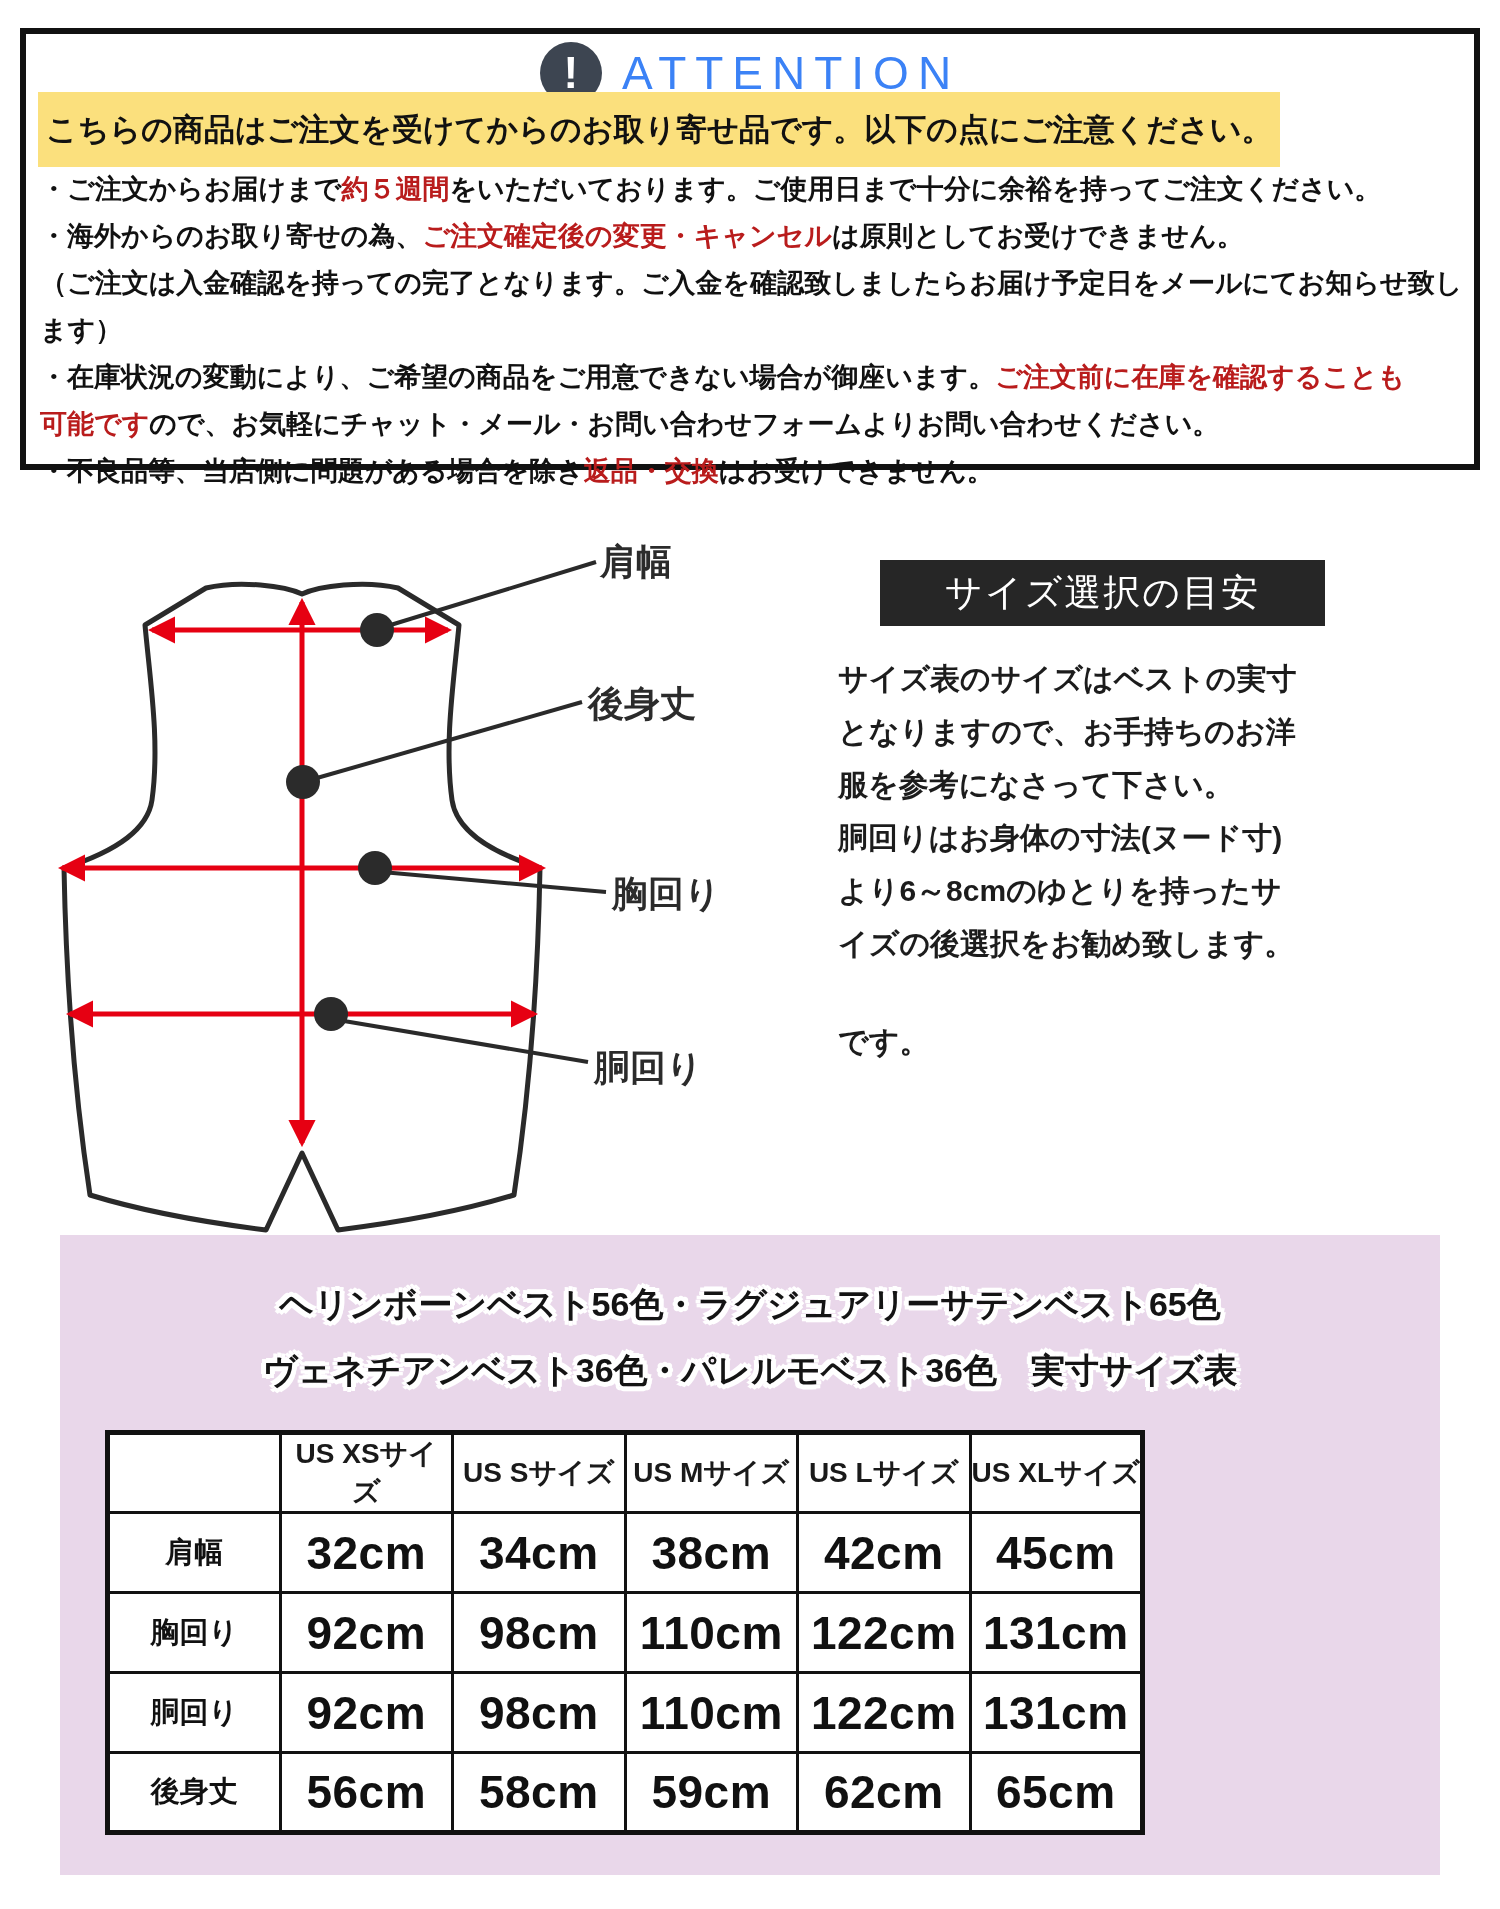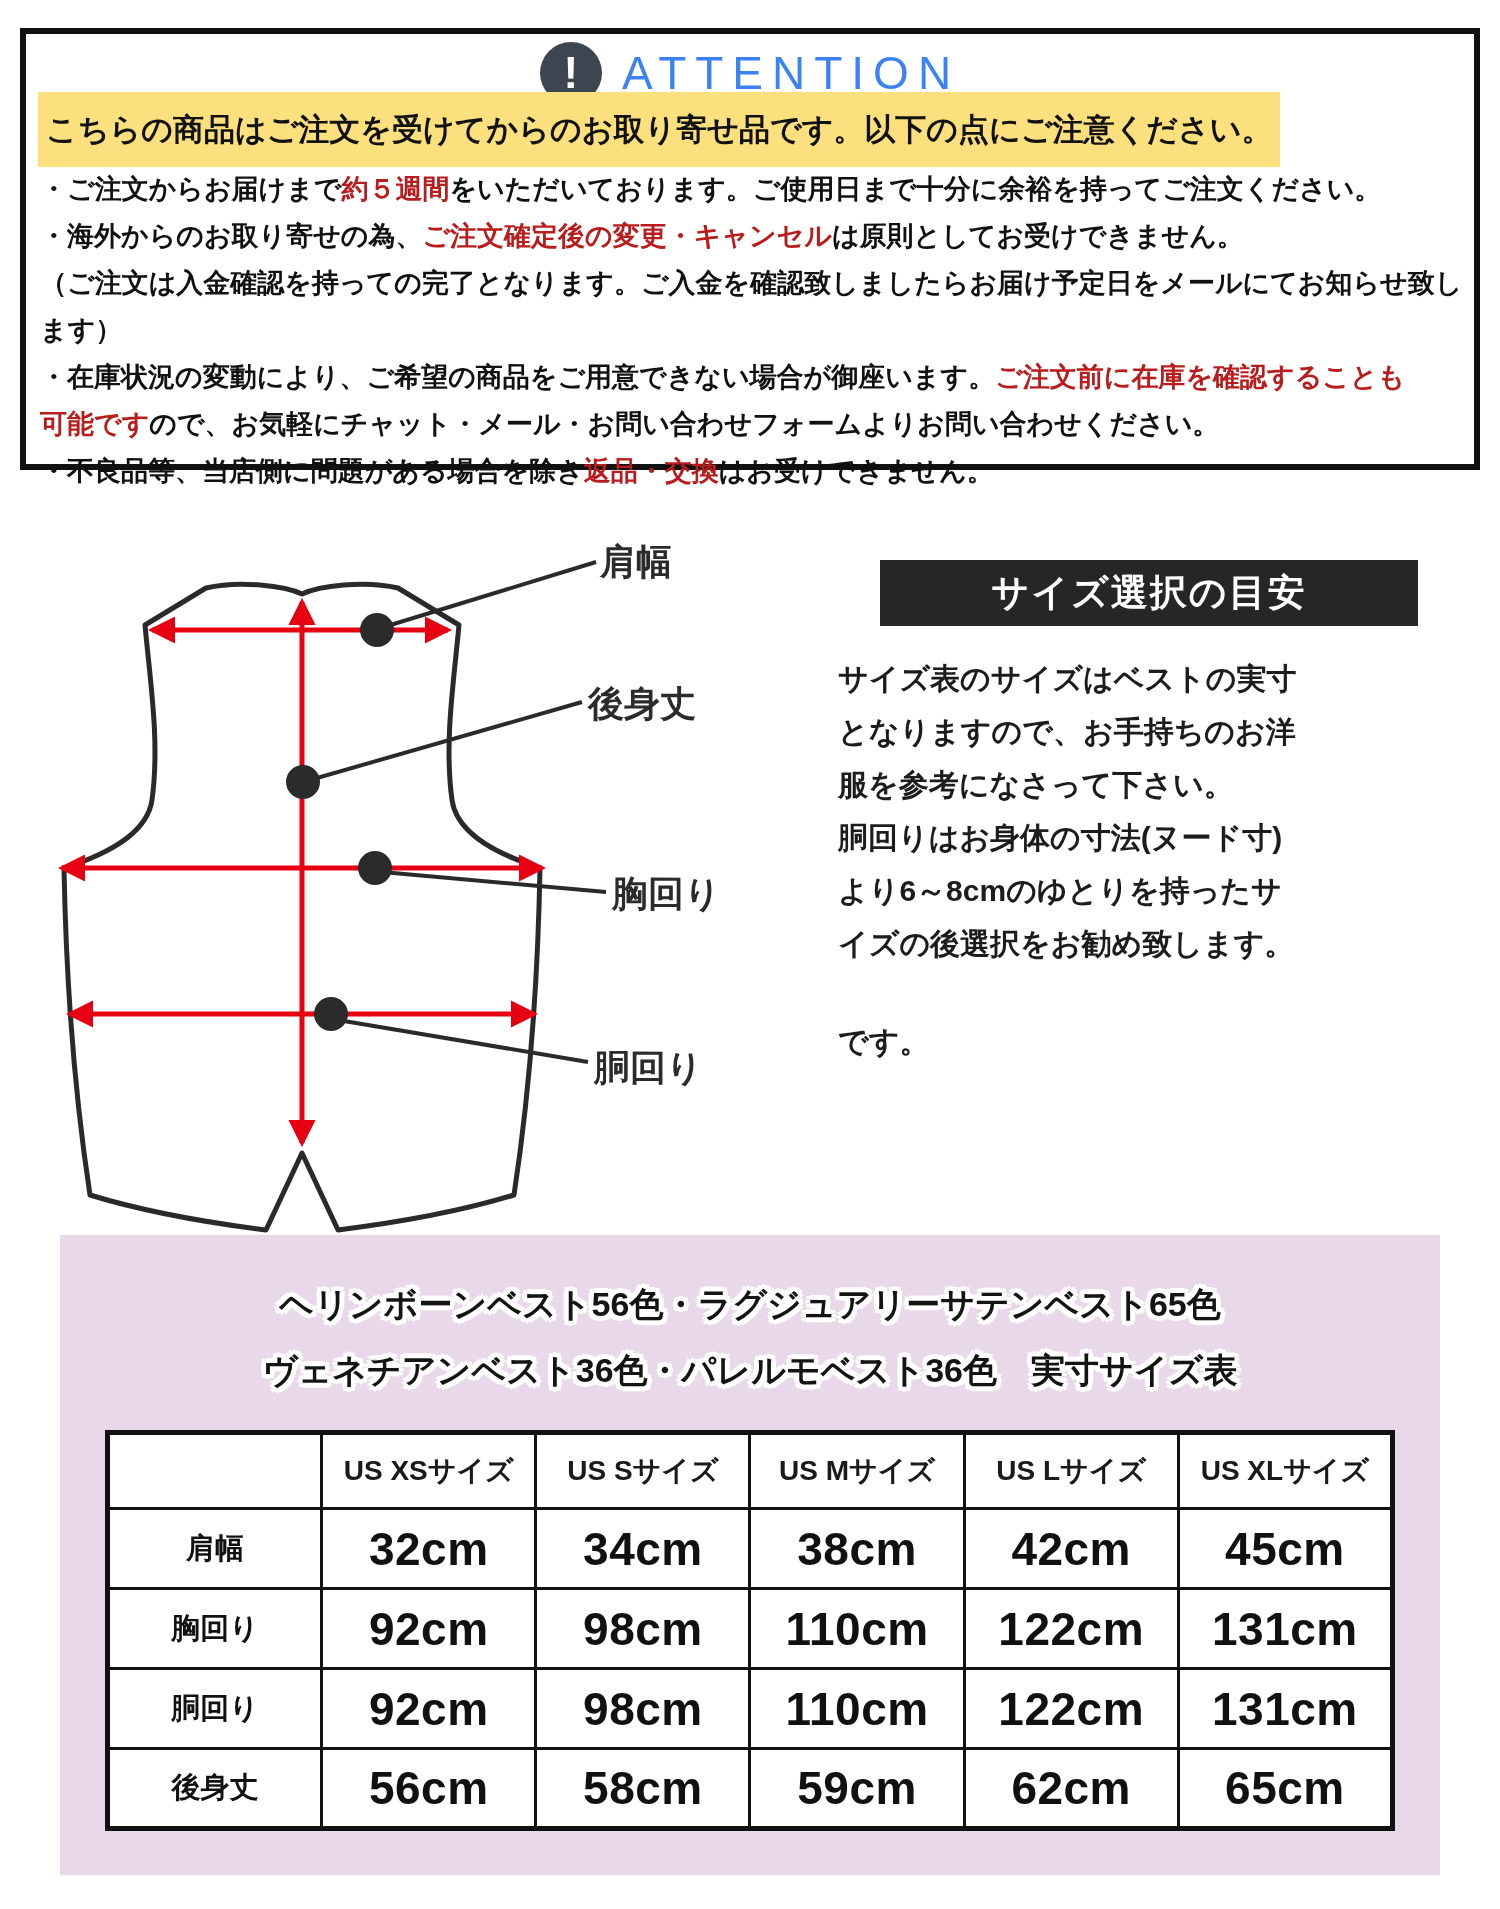--- a/index.html
+++ b/index.html
@@ -24,36 +24,36 @@
 
   
   .diagram-svg{position:absolute;left:40px;top:545px;}
   .diagram-label{position:absolute;font-size:36px;font-weight:bold;color:#2b2b2b;white-space:nowrap;}
   .lbl-shoulder{left:600px;top:538px;}
   .lbl-backlen{left:588px;top:680px;}
   .lbl-chest{left:612px;top:870px;}
   .lbl-waist{left:594px;top:1044px;}
 
   
-  .guide-header{position:absolute;left:880px;top:560px;width:538px;height:66px;
+  .guide-header{position:absolute;left:880px;top:560px;width:445px;height:66px;
                 background:#262626;color:#fff;display:flex;align-items:center;justify-content:center;
-                font-size:37px;font-weight:bold;letter-spacing:2px;}
+                font-size:37px;font-weight:normal;letter-spacing:2px;}
   .guide-text{position:absolute;left:838px;top:652px;font-size:30px;font-weight:bold;
               line-height:53px;color:#1c1c1c;}
   .guide-text .para{margin:0 0 45px 0;}
   .guide-text .para:last-child{margin-bottom:0;}
 
   
   .pink-section{position:absolute;left:60px;top:1235px;width:1380px;height:640px;background:#e9d7ea;}
   .pink-title{position:absolute;left:0;width:100%;text-align:center;font-size:34px;font-weight:bold;color:#141414;
               text-shadow:-5px 0 0 #fff,5px 0 0 #fff,0 -5px 0 #fff,0 5px 0 #fff,
                           -4px -4px 0 #fff,4px -4px 0 #fff,-4px 4px 0 #fff,4px 4px 0 #fff;}
   .pink-title.line1{top:1282px;}
   .pink-title.line2{top:1348px;}
-  .size-table{position:absolute;left:105px;top:1430px;width:1290px;
+  .size-table{position:absolute;left:105px;top:1430px;width:1040px;
               border-collapse:collapse;background:#0f172a;table-layout:fixed;}
   .size-table th,.size-table td{border:3px solid #111;text-align:center;vertical-align:middle;
                                 background:#fff;padding:0;}
   .size-table{border:5px solid #111;}
   .size-table thead th{height:72px;font-size:28px;font-weight:bold;color:#1a1a1a;}
   .size-table tbody tr{height:80px;}
   .size-table td.row-label{font-size:29px;font-weight:bold;width:185px;}
   .size-table td.val{font-size:46px;font-weight:bold;letter-spacing:0.5px;}
 </style>
 </head>

